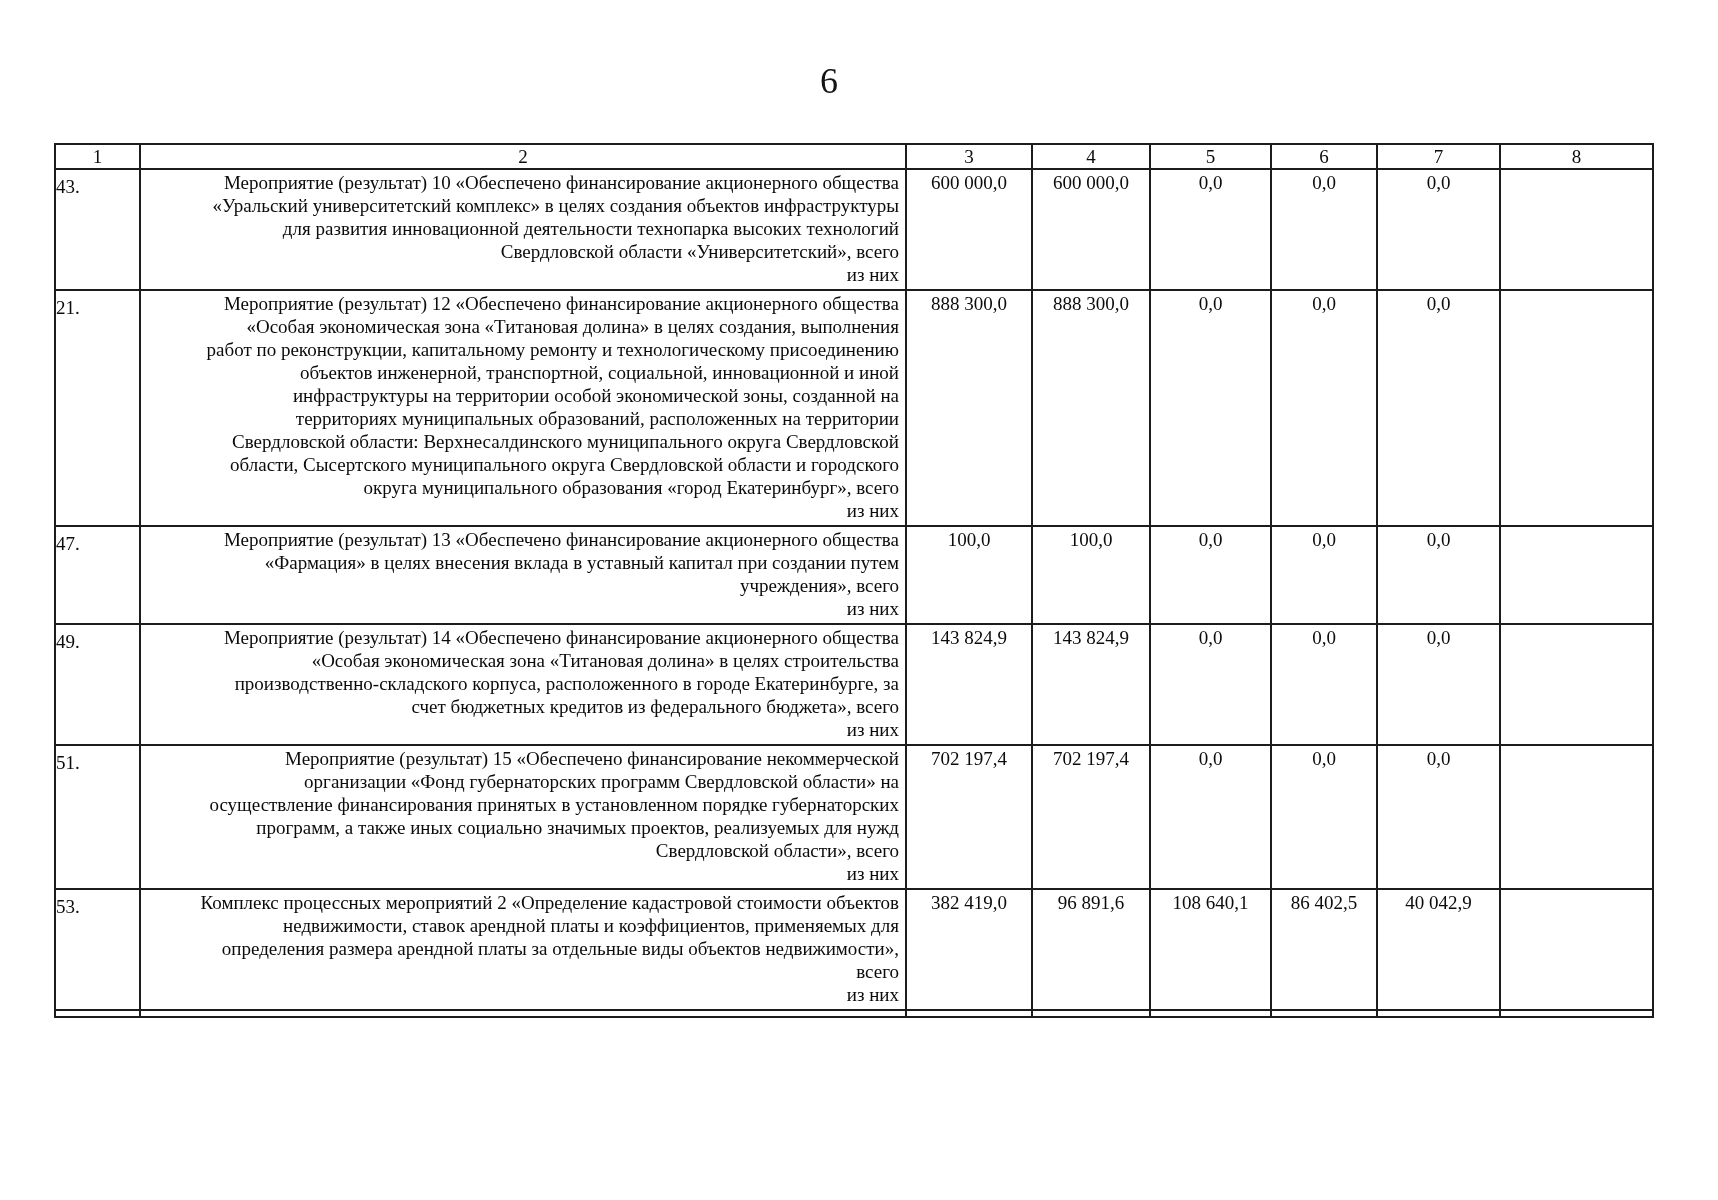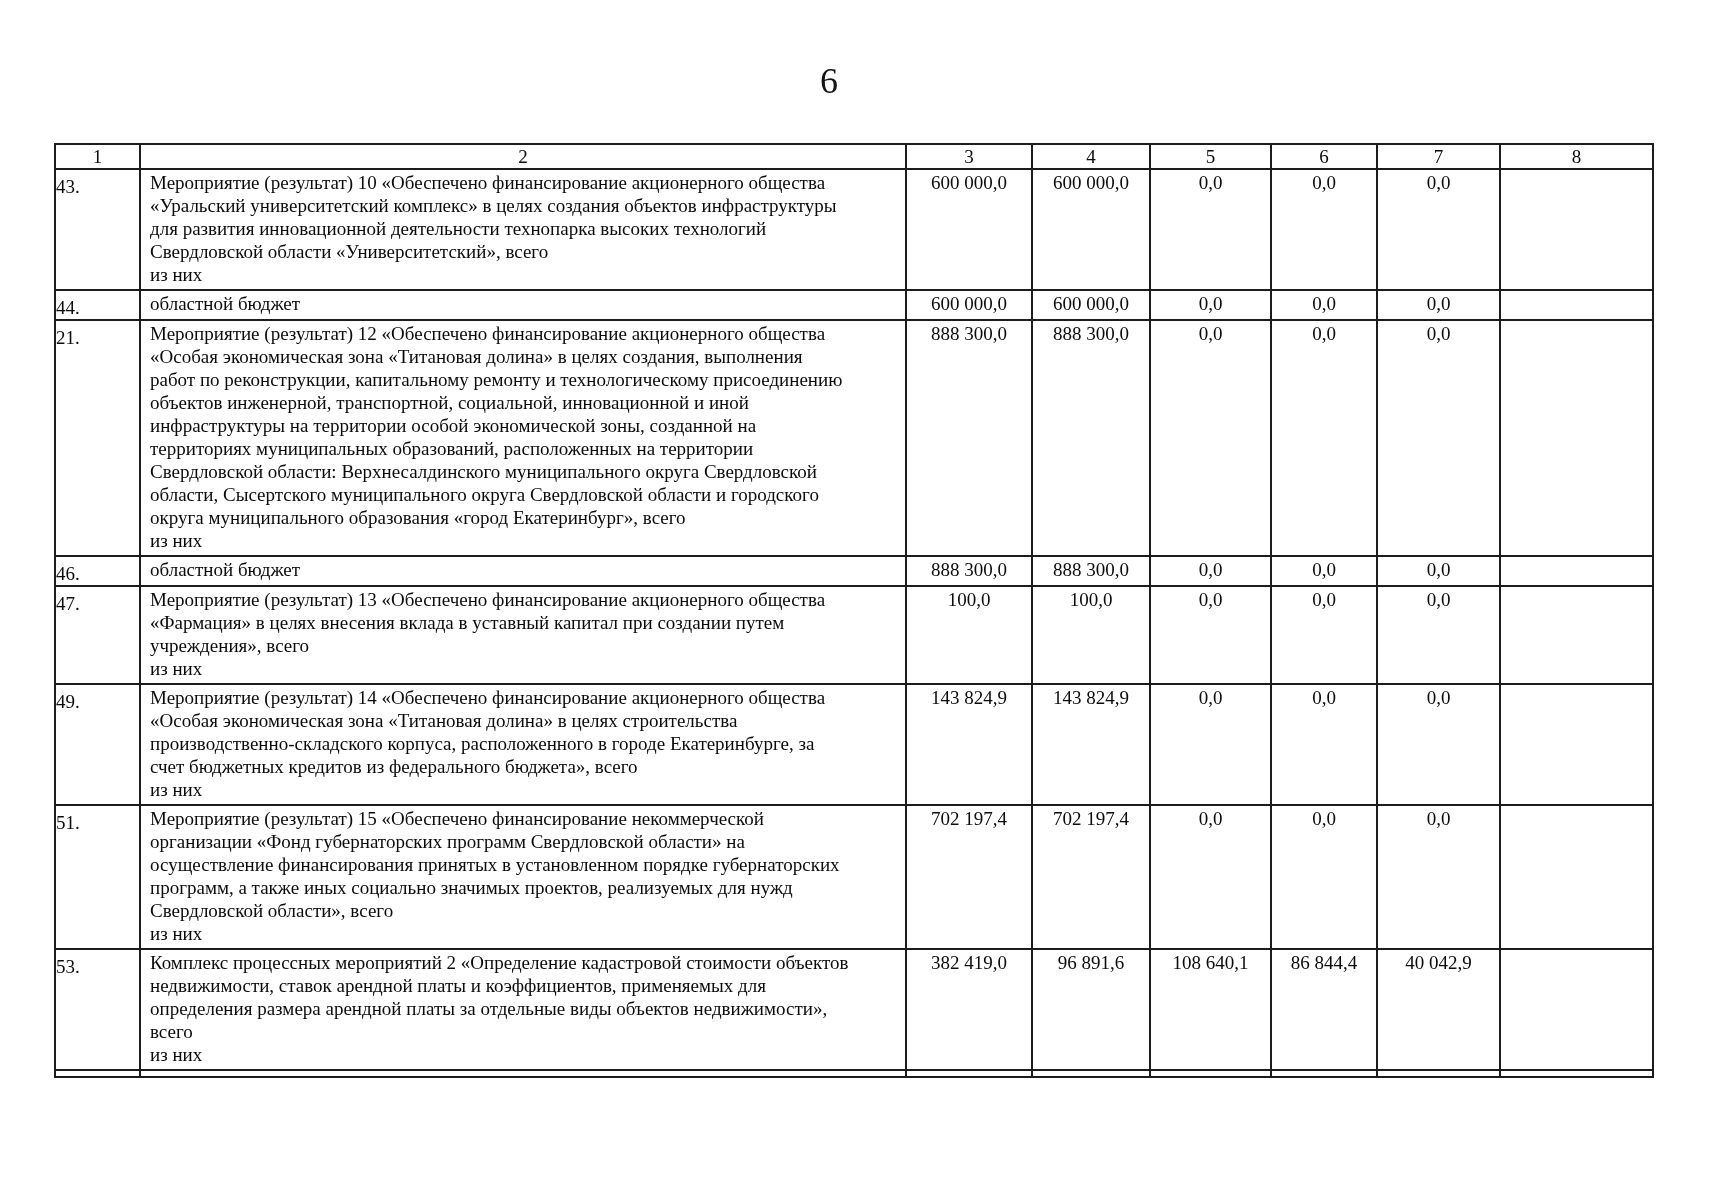--- a/index.html
+++ b/index.html
@@ -48,21 +48,21 @@
     text-align: center;
     vertical-align: middle;
     font-size: 19px;
   }
   td.num {
     text-align: left;
     vertical-align: top;
     padding-top: 5px;
   }
   td.desc {
-    text-align: left;
+    text-align: right;
     vertical-align: top;
     padding: 1px 6px 3px 9px;
     white-space: pre-line;
   }
   td.val {
     text-align: center;
     vertical-align: top;
     padding-top: 1px;
     white-space: nowrap;
   }
@@ -106,59 +106,39 @@
 Свердловской области «Университетский», всего
 из них</td>
         <td class="val">600 000,0</td>
         <td class="val">600 000,0</td>
         <td class="val">0,0</td>
         <td class="val">0,0</td>
         <td class="val">0,0</td>
         <td class="val"></td>
       </tr>
       <tr>
-        <td class="num">44.</td>
-        <td class="desc">областной бюджет</td>
-        <td class="val">600 000,0</td>
-        <td class="val">600 000,0</td>
-        <td class="val">0,0</td>
-        <td class="val">0,0</td>
-        <td class="val">0,0</td>
-        <td class="val"></td>
-      </tr>
-      <tr>
         <td class="num">21.</td>
         <td class="desc">Мероприятие (результат) 12 «Обеспечено финансирование акционерного общества
 «Особая экономическая зона «Титановая долина» в целях создания, выполнения
 работ по реконструкции, капитальному ремонту и технологическому присоединению
 объектов инженерной, транспортной, социальной, инновационной и иной
 инфраструктуры на территории особой экономической зоны, созданной на
 территориях муниципальных образований, расположенных на территории
 Свердловской области: Верхнесалдинского муниципального округа Свердловской
 области, Сысертского муниципального округа Свердловской области и городского
 округа муниципального образования «город Екатеринбург», всего
 из них</td>
         <td class="val">888 300,0</td>
         <td class="val">888 300,0</td>
         <td class="val">0,0</td>
         <td class="val">0,0</td>
         <td class="val">0,0</td>
         <td class="val"></td>
       </tr>
       <tr>
-        <td class="num">46.</td>
-        <td class="desc">областной бюджет</td>
-        <td class="val">888 300,0</td>
-        <td class="val">888 300,0</td>
-        <td class="val">0,0</td>
-        <td class="val">0,0</td>
-        <td class="val">0,0</td>
-        <td class="val"></td>
-      </tr>
-      <tr>
         <td class="num">47.</td>
         <td class="desc">Мероприятие (результат) 13 «Обеспечено финансирование акционерного общества
 «Фармация» в целях внесения вклада в уставный капитал при создании путем
 учреждения», всего
 из них</td>
         <td class="val">100,0</td>
         <td class="val">100,0</td>
         <td class="val">0,0</td>
         <td class="val">0,0</td>
         <td class="val">0,0</td>
@@ -196,21 +176,21 @@
       <tr>
         <td class="num">53.</td>
         <td class="desc">Комплекс процессных мероприятий 2 «Определение кадастровой стоимости объектов
 недвижимости, ставок арендной платы и коэффициентов, применяемых для
 определения размера арендной платы за отдельные виды объектов недвижимости»,
 всего
 из них</td>
         <td class="val">382 419,0</td>
         <td class="val">96 891,6</td>
         <td class="val">108 640,1</td>
-        <td class="val">86 844,4</td>
+        <td class="val">86 402,5</td>
         <td class="val">40 042,9</td>
         <td class="val"></td>
       </tr>
       <tr>
         <td class="num"></td>
         <td class="desc"></td>
         <td class="val"></td>
         <td class="val"></td>
         <td class="val"></td>
         <td class="val"></td>

